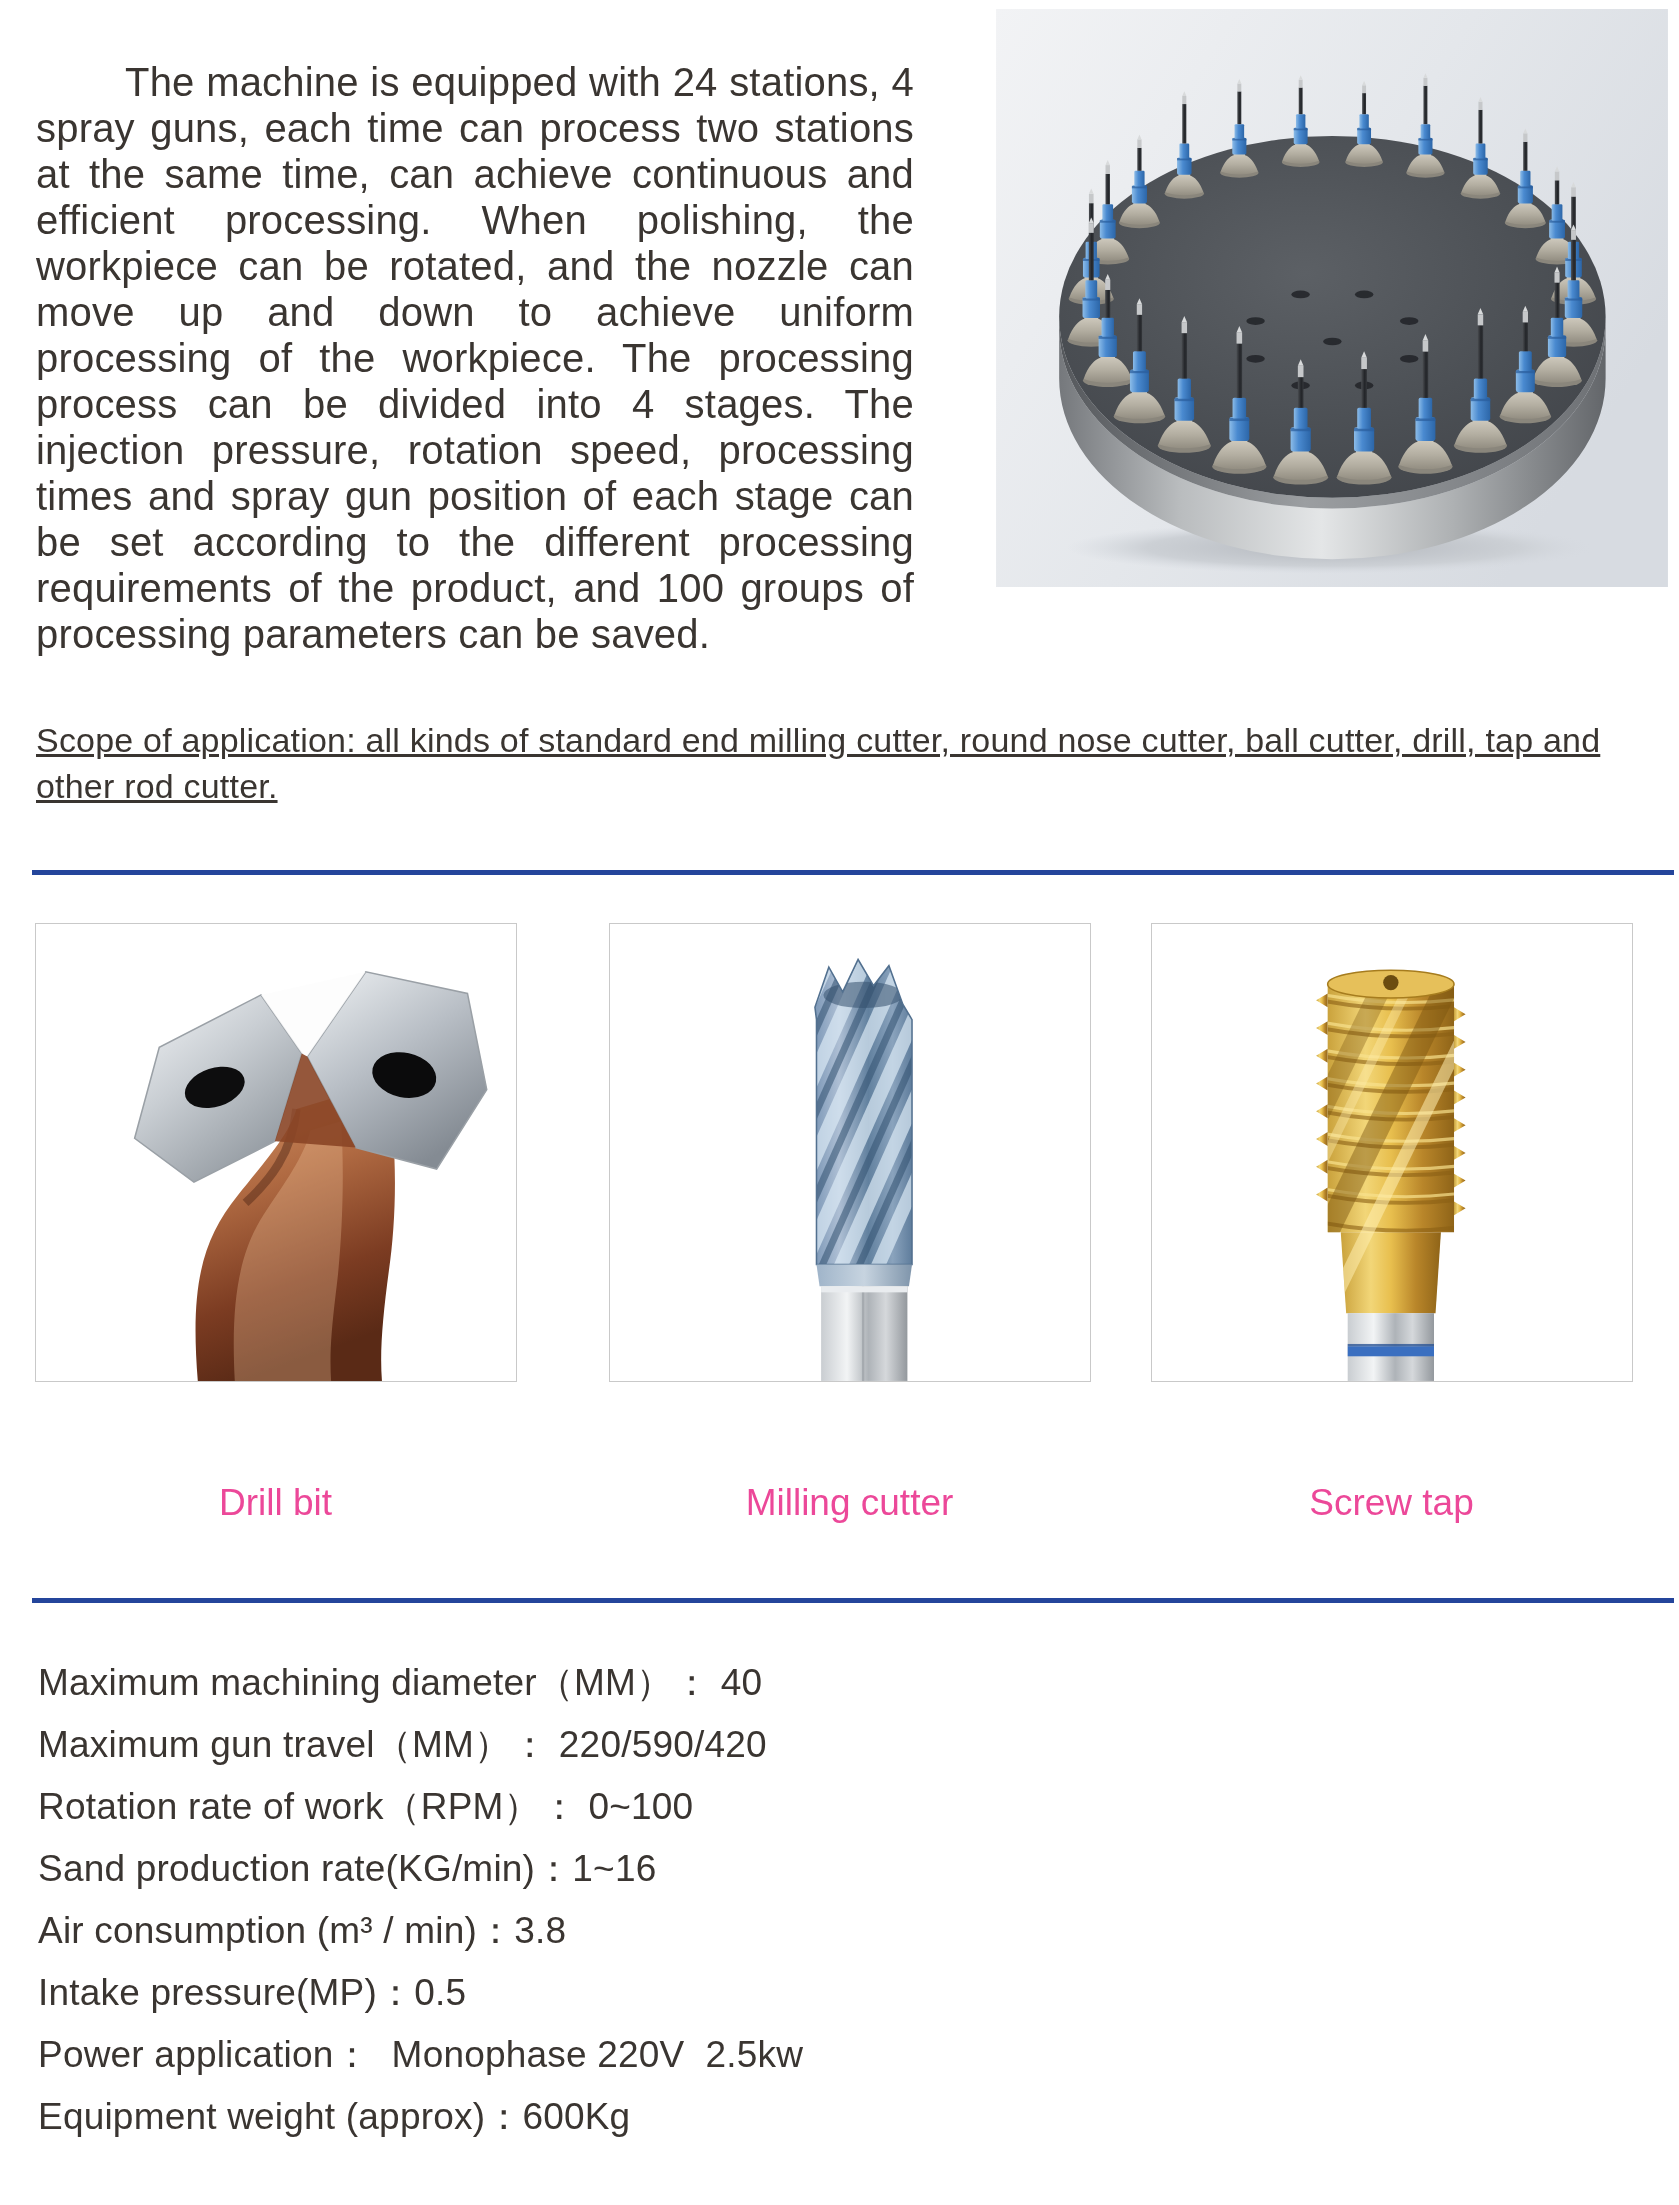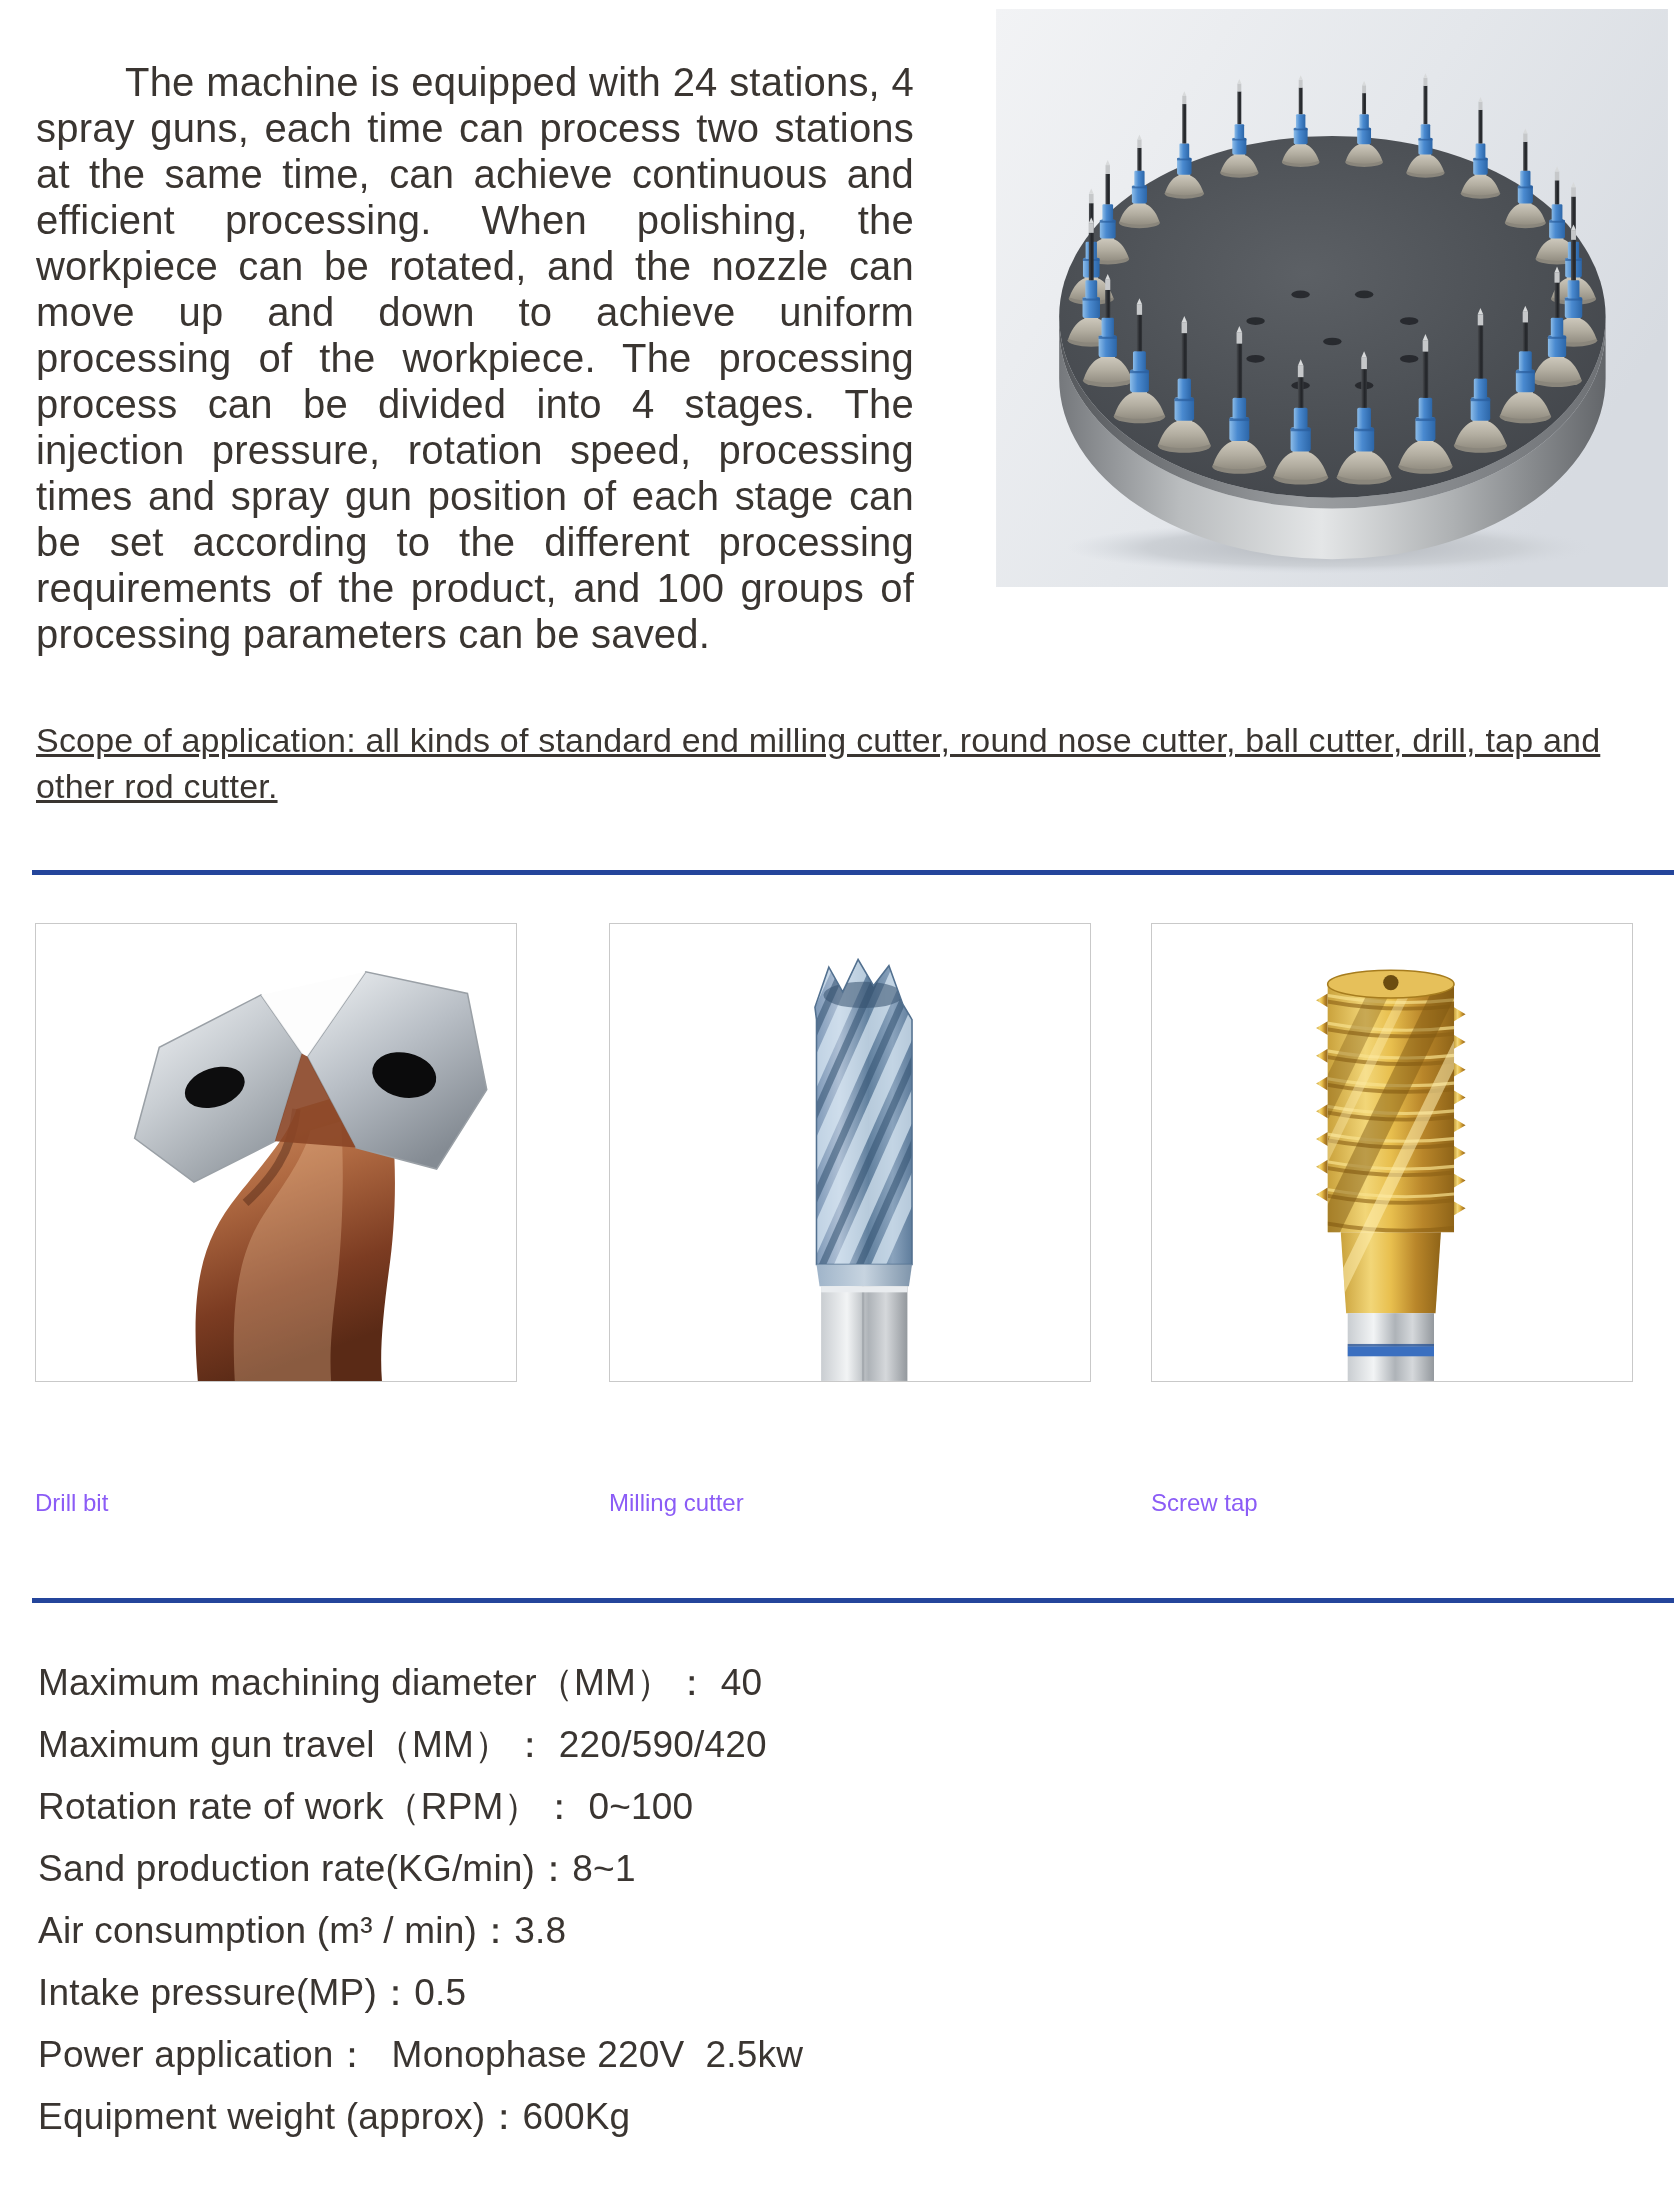--- a/index.html
+++ b/index.html
@@ -26,22 +26,22 @@
   }
   .divider-1{top:870px;}
   .divider-2{top:1598px;}
   .product-box{
     position:absolute;top:923px;width:480px;height:457px;
     border:0.8px solid #c9c9c9;background:#ffffff;box-sizing:content-box;
   }
   .product-box svg{display:block;width:100%;height:100%;}
   .box-1{left:35px;} .box-2{left:609px;} .box-3{left:1151px;}
   .caption{
-    position:absolute;top:1483px;width:481px;
-    font-size:24px;line-height:40px;color:#8b5cf6;
+    position:absolute;top:1483px;width:481px;text-align:center;
+    font-size:37px;line-height:40px;color:#ec4899;
   }
   .cap-1{left:35px;} .cap-2{left:609px;} .cap-3{left:1151px;}
   .specs{
     position:absolute;left:38px;top:1652px;width:1602px;
     font-size:37px;line-height:62px;color:#3a3531;
   }
   .spec-line{margin:0;white-space:pre-wrap;letter-spacing:0.2px;}
 </style>
 </head>
 <body>
@@ -531,19 +531,19 @@
 <div class="caption cap-1">Drill bit</div>
 <div class="caption cap-2">Milling cutter</div>
 <div class="caption cap-3">Screw tap</div>
 
 <div class="divider divider-2"></div>
 
 <div class="specs">
   <p class="spec-line">Maximum machining diameter（MM）： 40</p>
   <p class="spec-line">Maximum gun travel（MM）： 220/590/420</p>
   <p class="spec-line">Rotation rate of work（RPM）： 0~100</p>
-  <p class="spec-line">Sand production rate(KG/min)：8~1</p>
+  <p class="spec-line">Sand production rate(KG/min)：1~16</p>
   <p class="spec-line">Air consumption (m³ / min)：3.8</p>
   <p class="spec-line">Intake pressure(MP)：0.5</p>
   <p class="spec-line">Power application：  Monophase 220V  2.5kw</p>
   <p class="spec-line">Equipment weight (approx)：600Kg</p>
 </div>
 
 
 </body></html>

